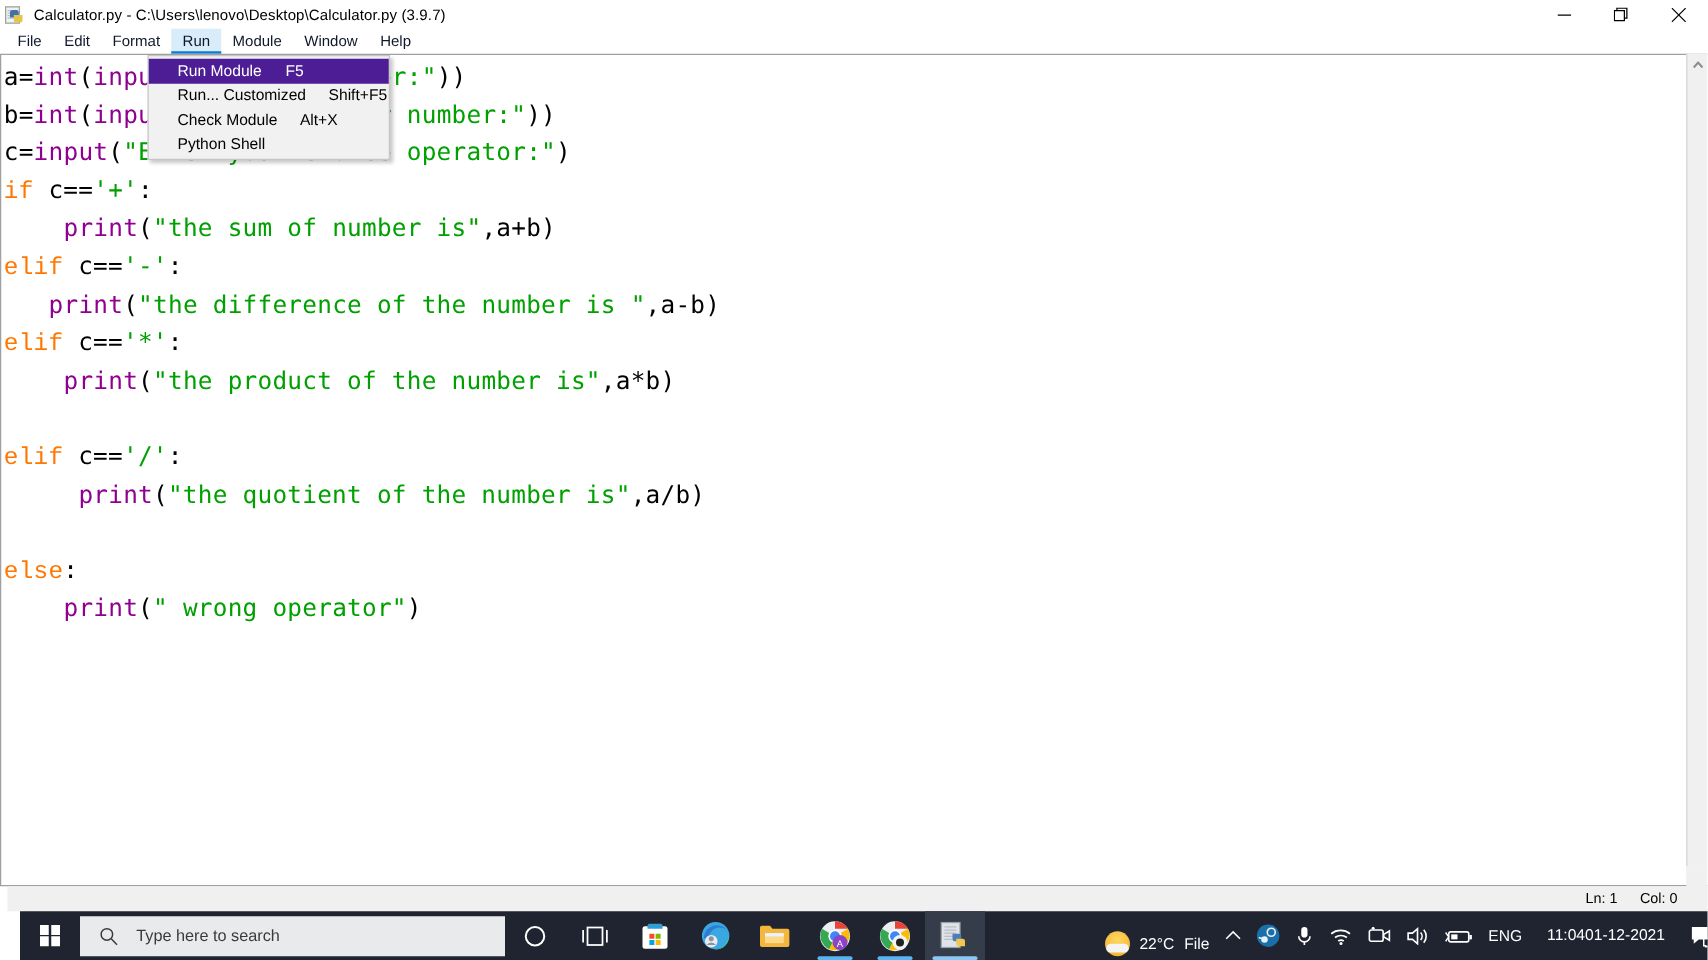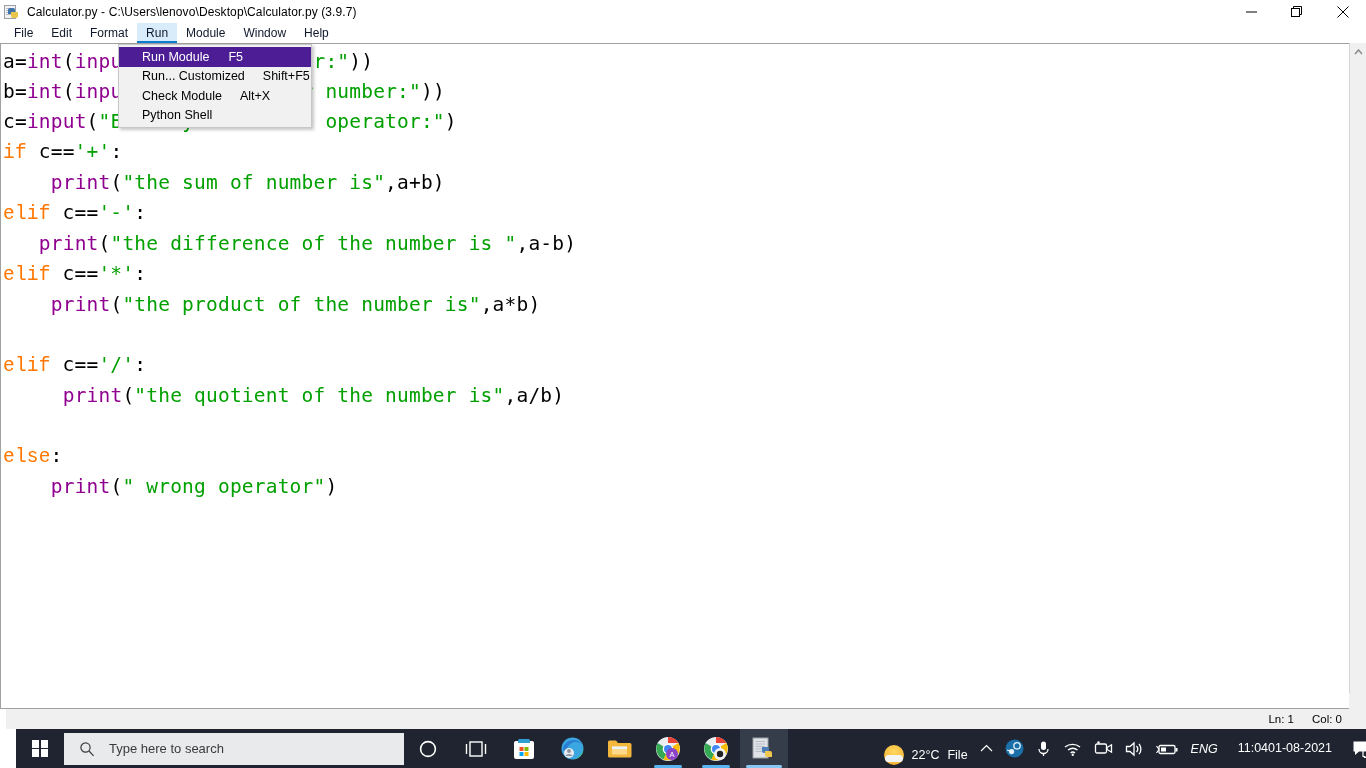--- a/index.html
+++ b/index.html
@@ -195,21 +195,21 @@
   .tb-icon.active { background: #353c4a; }
   .tb-icon.active::after {
     content: ""; position: absolute; bottom: 0; left: 6px;
     width: 36px; height: 3px; background: #8ac7f5; border-radius: 2px;
   }
 
   .tray {
     margin-left: auto; display: flex; align-items: center; height: 39px;
     color: #ffffff; font-size: 12.5px;
   }
-  .tray-item { display: flex; align-items: center; padding: 0 6px; height: 39px; font-style: italic; }
+  .tray-item { display: flex; align-items: center; padding: 0 6px; height: 39px; }
   .weather { display: flex; align-items: center; gap: 8px; padding-left: 10px; padding-right: 6px; margin-top: 13px; }
   .sun {
     width: 20px; height: 20px; border-radius: 50%;
     background: radial-gradient(circle at 50% 35%, #ffd75e 0%, #f6b93b 70%, #e8941f 100%);
     position: relative; flex: none;
   }
   .sun .cloud {
     position: absolute; left: 1px; bottom: 3px; width: 18px; height: 7px;
     background: #f4f4f4; border-radius: 6px;
   }
@@ -471,21 +471,21 @@
           <rect x="19.5" y="6" width="2" height="3.5" fill="#ffffff"></rect>
           <path d="M3 7.5 L0.5 4 M3 7.5 L0.5 11" stroke="#ffffff" stroke-width="1.2" fill="none"></path>
           <rect x="5" y="5.5" width="5" height="4" fill="#ffffff"></rect>
         </svg>
       </div>
 
       <div class="tray-item">ENG</div>
 
       <div class="clock">
         <span>11:04</span>
-        <span>01-08-2021</span>
+        <span>01-12-2021</span>
       </div>
 
       <div class="notif">
         <svg width="20" height="18" viewBox="0 0 20 18">
           <path d="M1.5 1.5 L17 1.5 L17 11.5 L7 11.5 L3 15 L3 11.5 L1.5 11.5 Z" fill="#ffffff"></path>
           <path d="M11 11 L18.5 11 L18.5 16.5 L14.5 16.5 L12.5 18 L12.5 16.5 L11 16.5 Z" fill="#1f2430" stroke="#ffffff" stroke-width="1.2"></path>
         </svg>
       </div>
     </div>
   </div>

